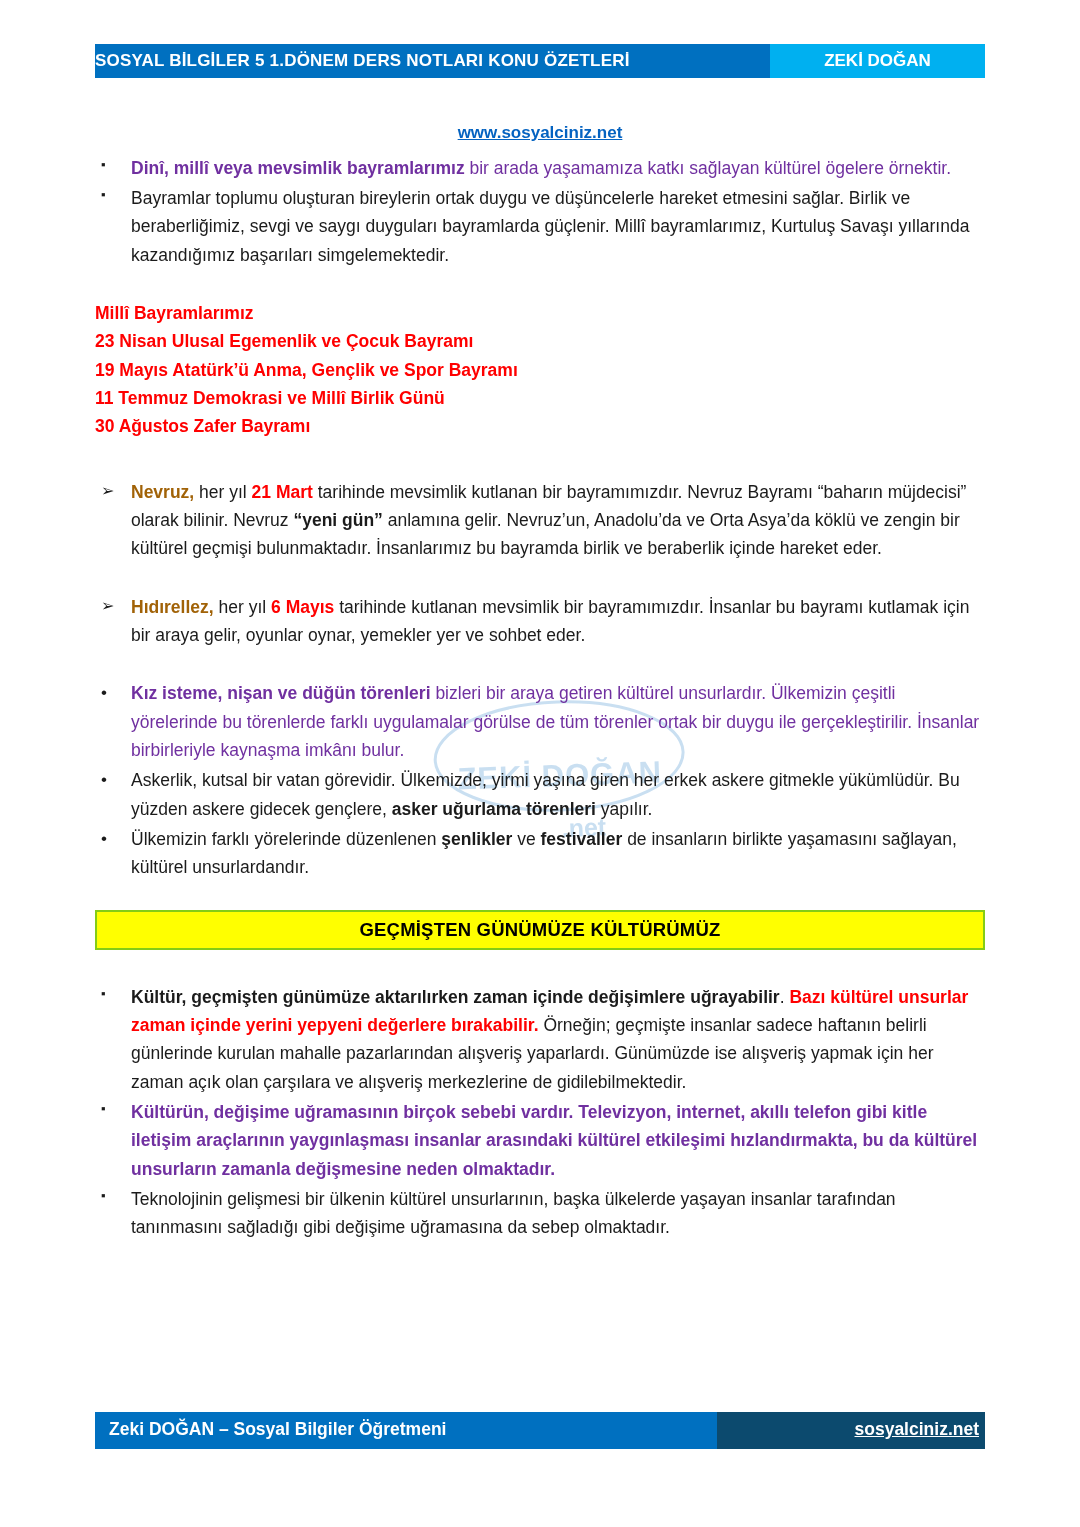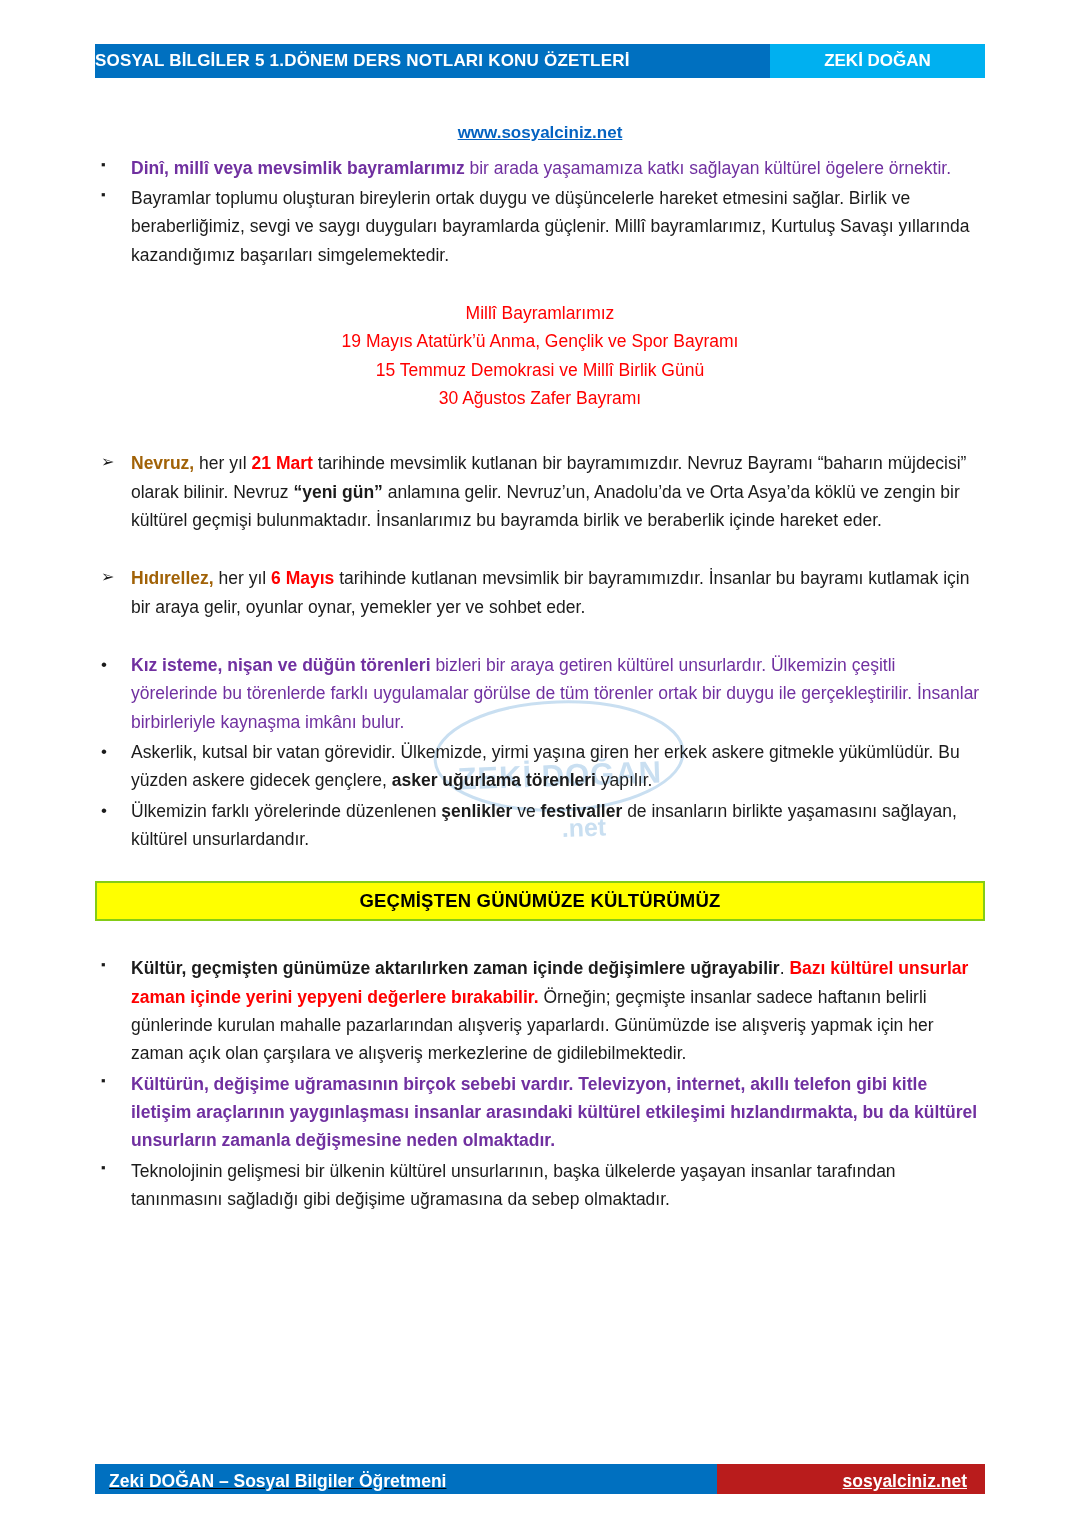--- a/index.html
+++ b/index.html
@@ -29,27 +29,27 @@
   .m-dot .marker { font-size:17px; }
   .para { flex:1; }
 
   .bold { font-weight:700; }
   .purple { color:#7030A0;text-align:right; }
   .red { color:#FF0000; }
   .blue { color:#a16207; }
 
   .gap-lg { margin-bottom:30px; }
 
-  .holidays { text-align:center; color:#FF0000; font-weight:400; margin:30px 0 37px 0; font-size:17.5px; }
+  .holidays { color:#FF0000; font-weight:700; margin:30px 0 37px 0; font-size:17.5px; }
 
   .section-header { border:2px solid #84cc16; background:#FFFF00; color:#000; font-weight:700; text-align:center; font-size:18.5px; padding:3px 0; margin:28px 0 33px 0; letter-spacing:.2px; }
 
-  .footer { position:absolute; left:95px; right:95px; top:1464px; height:30px; display:flex; z-index:1;text-decoration:underline; }
+  .footer { position:absolute; left:95px; right:95px; top:1412px; height:37px; display:flex; z-index:1; }
   .footer-left { flex:1; background:#0070C0; color:#fff; font-weight:700; line-height:34px; padding-left:14px; font-size:17.5px; }
-  .footer-right { width:268px; background:#b91c1c; color:#fff; font-weight:700; line-height:34px; text-align:right; padding-right:18px; font-size:17.5px; }
+  .footer-right { width:268px; background:#0c4a6e; color:#fff; font-weight:700; line-height:34px; text-align:right; padding-right:6px; font-size:17.5px; }
   .footer-right span { text-decoration:underline; }
 </style>
 </head>
 <body>
 
 <div class="page">
 
   <div class="watermark">
     <svg class="wm-ellipse" width="256" height="120" viewBox="0 0 256 120">
       <ellipse cx="128" cy="58" rx="124" ry="54" fill="none" stroke="#A9CCE9" stroke-width="3"></ellipse>
@@ -74,22 +74,23 @@
       <p class="para"><span class="seg purple bold">Dinî, millî veya mevsimlik bayramlarımız</span><span class="seg purple"> bir arada yaşamamıza katkı sağlayan kültürel ögelere örnektir.</span></p>
     </div>
 
     <div class="item m-sq">
       <span class="marker">▪</span>
       <p class="para"><span class="seg">Bayramlar toplumu oluşturan bireylerin ortak duygu ve düşüncelerle hareket etmesini sağlar. Birlik ve beraberliğimiz, sevgi ve saygı duyguları bayramlarda güçlenir. Millî bayramlarımız, Kurtuluş Savaşı yıllarında kazandığımız başarıları simgelemektedir.</span></p>
     </div>
 
     <div class="holidays">
       <div>Millî Bayramlarımız</div>
+      <div>23 Nisan Ulusal Egemenlik ve Çocuk Bayramı</div>
       <div>19 Mayıs Atatürk’ü Anma, Gençlik ve Spor Bayramı</div>
-      <div>15 Temmuz Demokrasi ve Millî Birlik Günü</div>
+      <div>11 Temmuz Demokrasi ve Millî Birlik Günü</div>
       <div>30 Ağustos Zafer Bayramı</div>
     </div>
 
     <div class="item m-ar gap-lg">
       <span class="marker">➢</span>
       <p class="para"><span class="seg blue bold">Nevruz,</span><span class="seg"> her yıl </span><span class="seg red bold">21 Mart</span><span class="seg"> tarihinde mevsimlik kutlanan bir bayramımızdır. Nevruz Bayramı “baharın müjdecisi” olarak bilinir. Nevruz </span><span class="seg bold">“yeni gün”</span><span class="seg"> anlamına gelir. Nevruz’un, Anadolu’da ve Orta Asya’da köklü ve zengin bir kültürel geçmişi bulunmaktadır. İnsanlarımız bu bayramda birlik ve beraberlik içinde hareket eder.</span></p>
     </div>
 
     <div class="item m-ar gap-lg">
       <span class="marker">➢</span>

